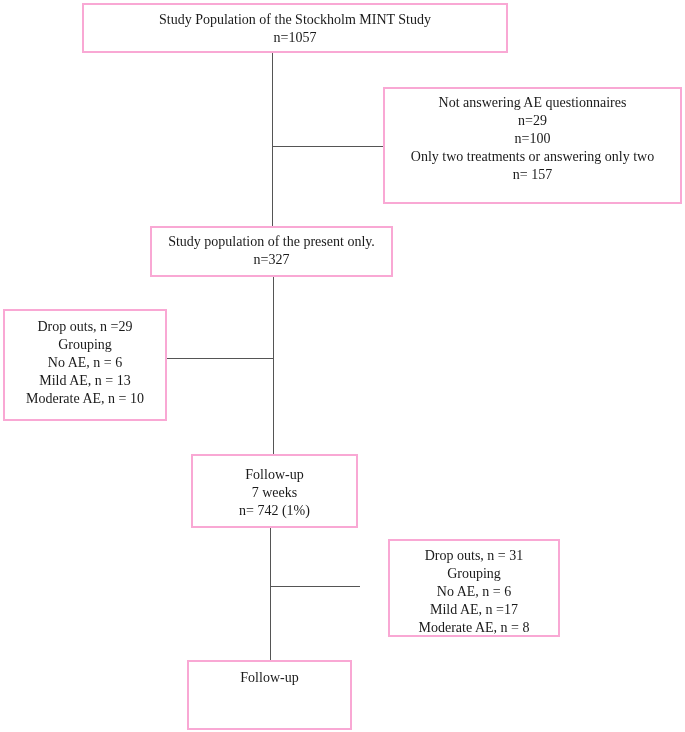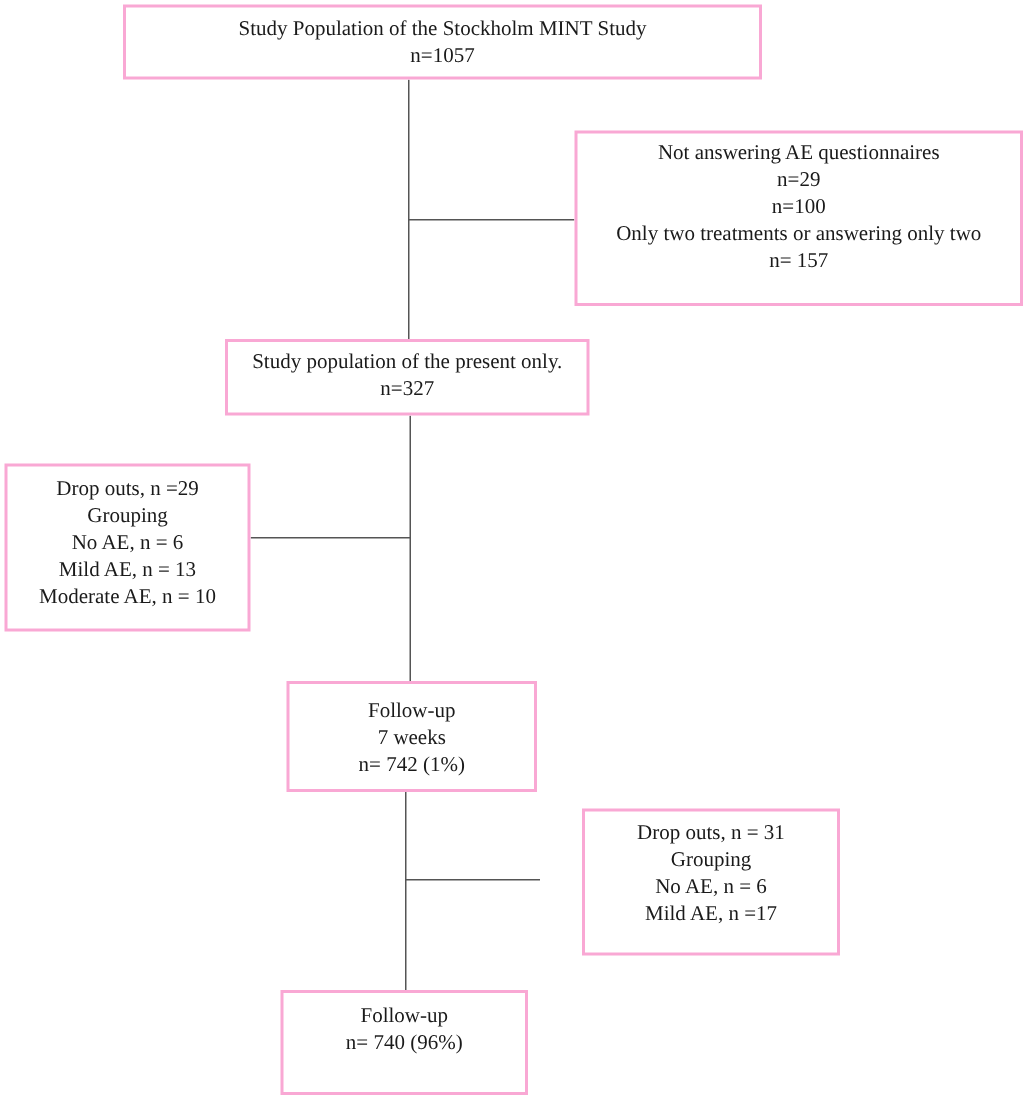--- a/index.html
+++ b/index.html
@@ -77,20 +77,20 @@
     <div class="txt">Follow-up</div>
     <div class="txt">7 weeks</div>
     <div class="txt">n= 742 (1%)</div>
   </div>
 
   <div class="box" style="left:360px; top:539px; width:172px; height:98px; padding-top:6px;margin-left:28px;">
     <div class="txt">Drop outs, n = 31</div>
     <div class="txt">Grouping</div>
     <div class="txt">No AE, n = 6</div>
     <div class="txt">Mild AE, n =17</div>
+    <div class="txt">Moderate AE, n = 8</div>
   </div>
 
   <div class="box" style="left:187px; top:660px; width:165px; height:70px; padding-top:7px;">
     <div class="txt">Follow-up</div>
-    <div class="txt">n= 740 (96%)</div>
   </div>
 
 </div>
 
 </body></html>

